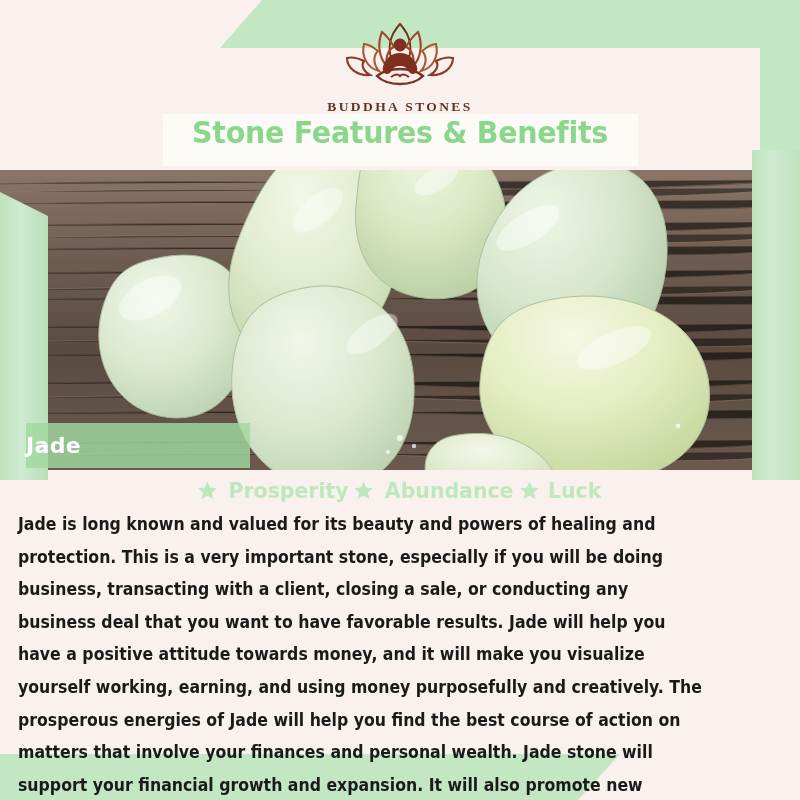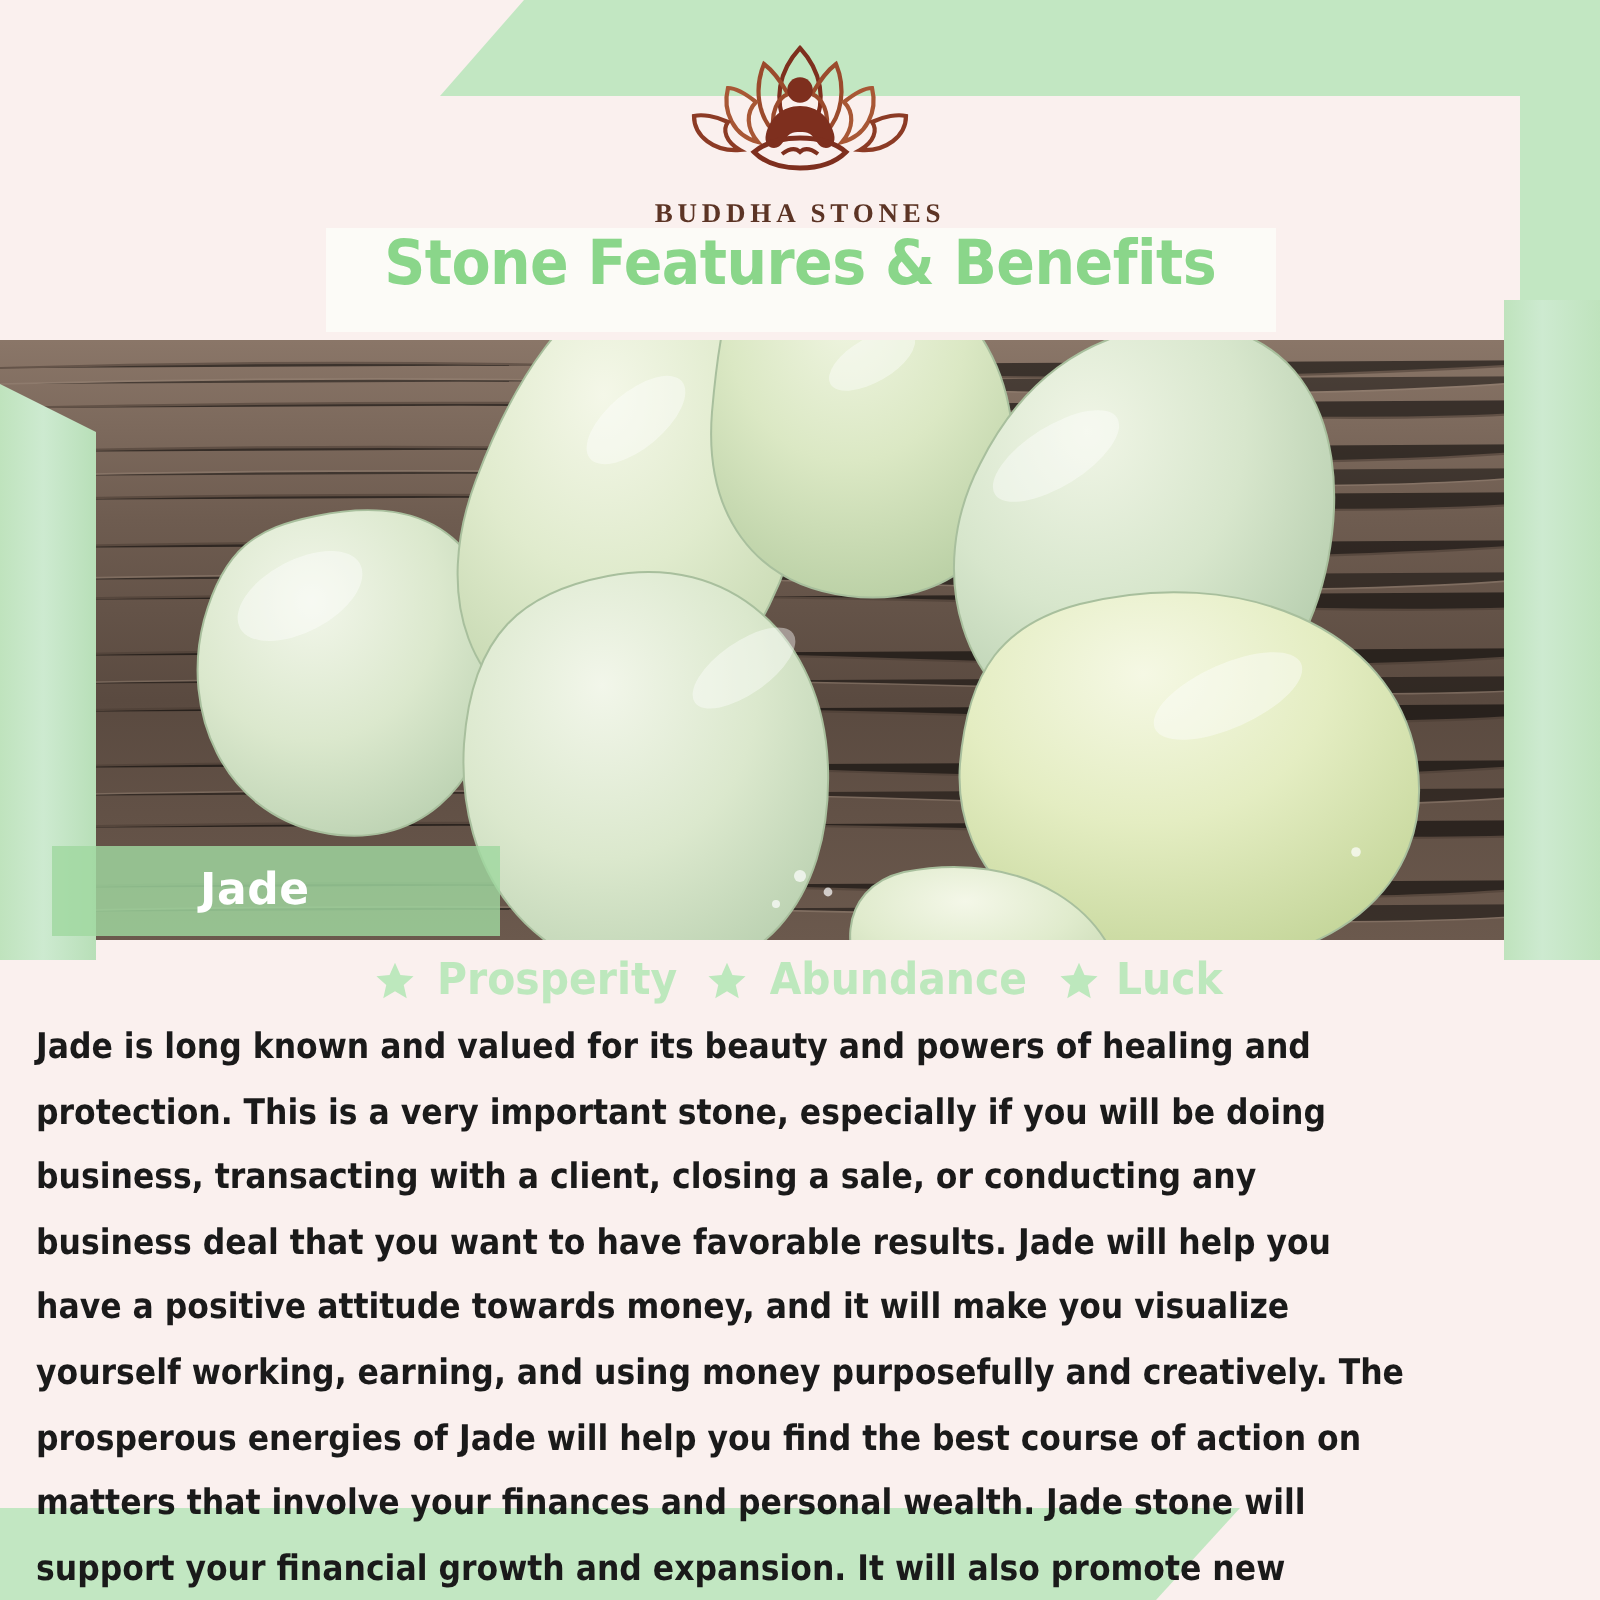--- a/index.html
+++ b/index.html
@@ -82,34 +82,33 @@
     overflow:hidden; z-index:3;
     background:#6a5a50;
   }
   .photo svg { display:block; width:800px; height:300px; }
 
   
   .name-tag {
     position:absolute; top:423px; left:26px; width:224px; height:45px;
     background:rgba(160,216,160,0.82);
     display:flex; align-items:center;
-    padding-left:74px;
     z-index:7;
   }
   .name-tag-text {
     font-family:"DejaVu Sans", sans-serif;
     font-size:22px; font-weight:700; color:#ffffff;
     letter-spacing:0.3px;
   }
 
   
   .keywords {
     position:absolute; top:478px; left:0; width:800px;
     display:flex; align-items:center; justify-content:center;
-    gap:10px; z-index:4;
+    z-index:4;
   }
   .kw { display:flex; align-items:center; gap:6px; }
   .kw-star { width:21px; height:21px; display:block; flex:none; }
   .kw-label {
     font-family:"DejaVu Sans", sans-serif;
     font-weight:700; font-size:22px; color:#bde8bd;
     transform:scaleX(0.93);
     white-space:nowrap;
   }
 

